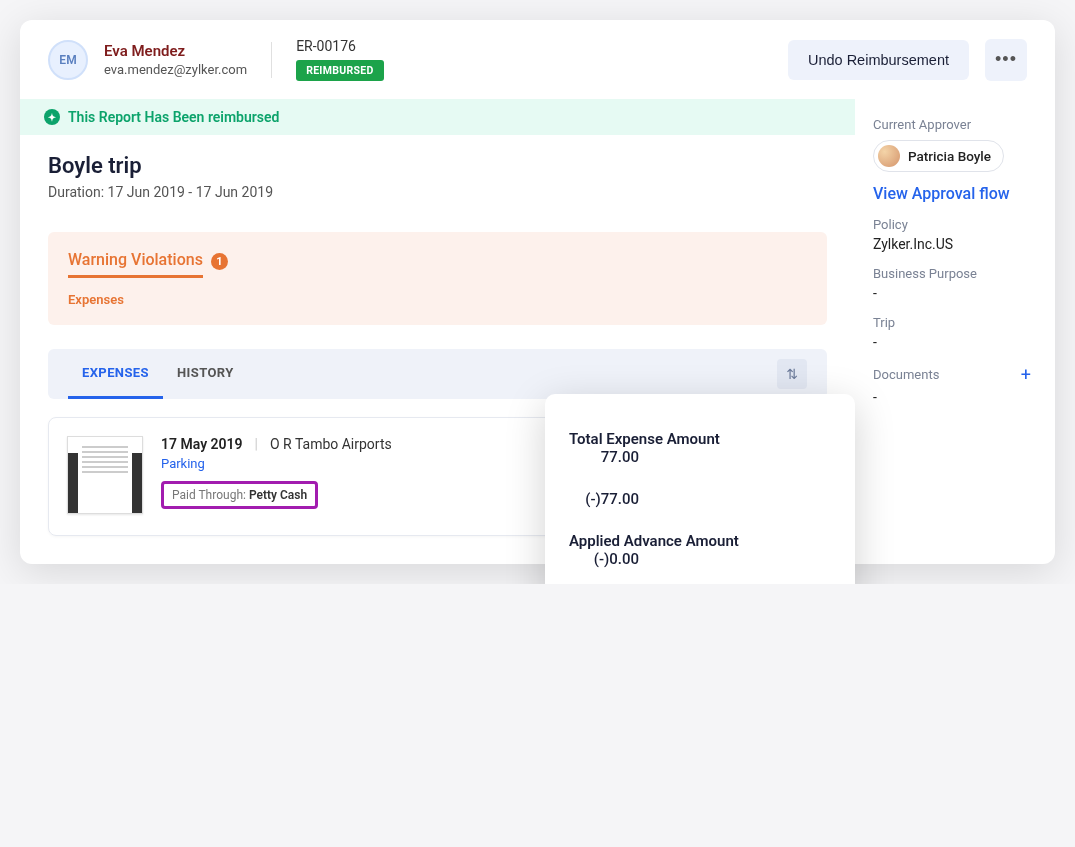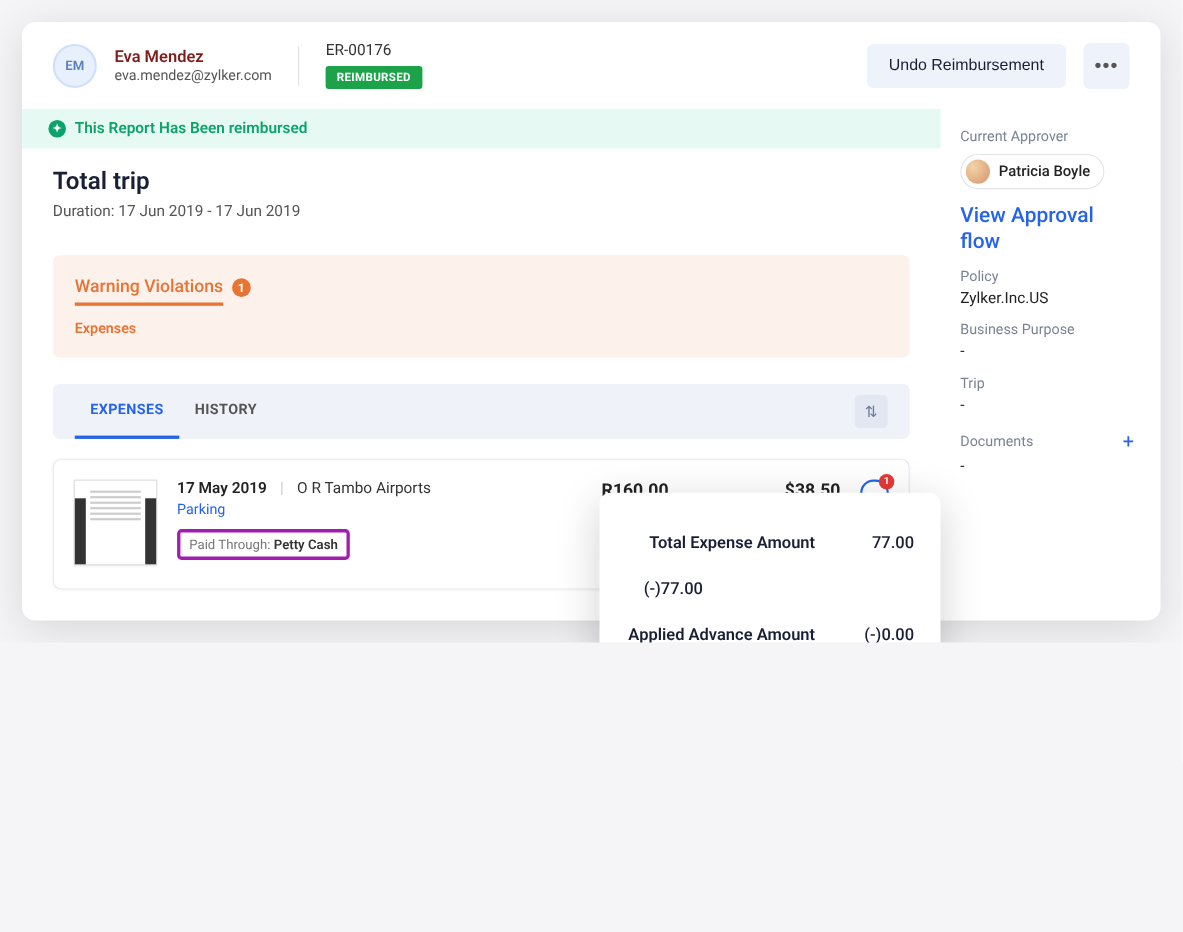--- a/index.html
+++ b/index.html
@@ -280,41 +280,42 @@
     margin-top: 8px;
     font-size: 13.5px;
     font-weight: 500;
     color: #222;
   }
   .approver-ava {
     width: 22px; height: 22px;
     border-radius: 50%;
     background: radial-gradient(circle at 30% 30%, #f4d4a8, #d4946b);
   }
-  .side-link { color: #2563eb; font-size: 19px; margin-top: 12px; cursor: pointer; font-weight:500; }
+  .side-link { color: #2563eb; font-size: 16px; margin-top: 12px; cursor: pointer; font-weight:500; }
   .side-val { color: #222; font-size: 14px; font-weight: 400; margin-top: 4px; }
   .docs-row { display: flex; align-items: center; justify-content: space-between; margin-top: 14px; }
   .plus-link { color: #2563eb; font-size: 18px; cursor: pointer; font-weight: 400; }
   
   .summary-float {
     position: absolute;
     right: 200px;
     bottom: -100px;
     width: 310px;
     background: #fff;
     border-radius: 10px;
     box-shadow: 0 10px 40px rgba(0,0,0,0.18);
     padding: 24px 24px;
   }
   .sum-row {
     display: flex;
     justify-content: space-between;
     align-items: baseline;
     padding: 12px 0;
     font-size: 15px;
+    flex-direction: column;
   }
   .sum-label { color: #1a1f36; font-weight: 600; text-align: right; flex:1; margin-right: 20px;}
   .sum-val { color: #1a1f36; font-weight: 500; min-width: 70px; text-align: right; }
 </style>
 </head>
 <body>
 
 <div class="app-window">
 
   <div class="header">
@@ -336,21 +337,21 @@
   <div class="body">
     <div class="main-col">
 
       <div class="banner">
         <span class="banner-icon">✦</span>
         <span>This Report Has Been reimbursed</span>
       </div>
 
       <div class="title-row">
         <div>
-          <div class="trip-title">Total trip</div>
+          <div class="trip-title">Boyle trip</div>
           <div class="trip-duration">Duration: 17 Jun 2019 - 17 Jun 2019</div>
         </div>
       </div>
 
       <div class="violations">
         <div class="viol-title-row">
           <span class="viol-title">Warning Violations</span>
           <span class="viol-count">1</span>
         </div>
         <div class="viol-section">Expenses</div>

